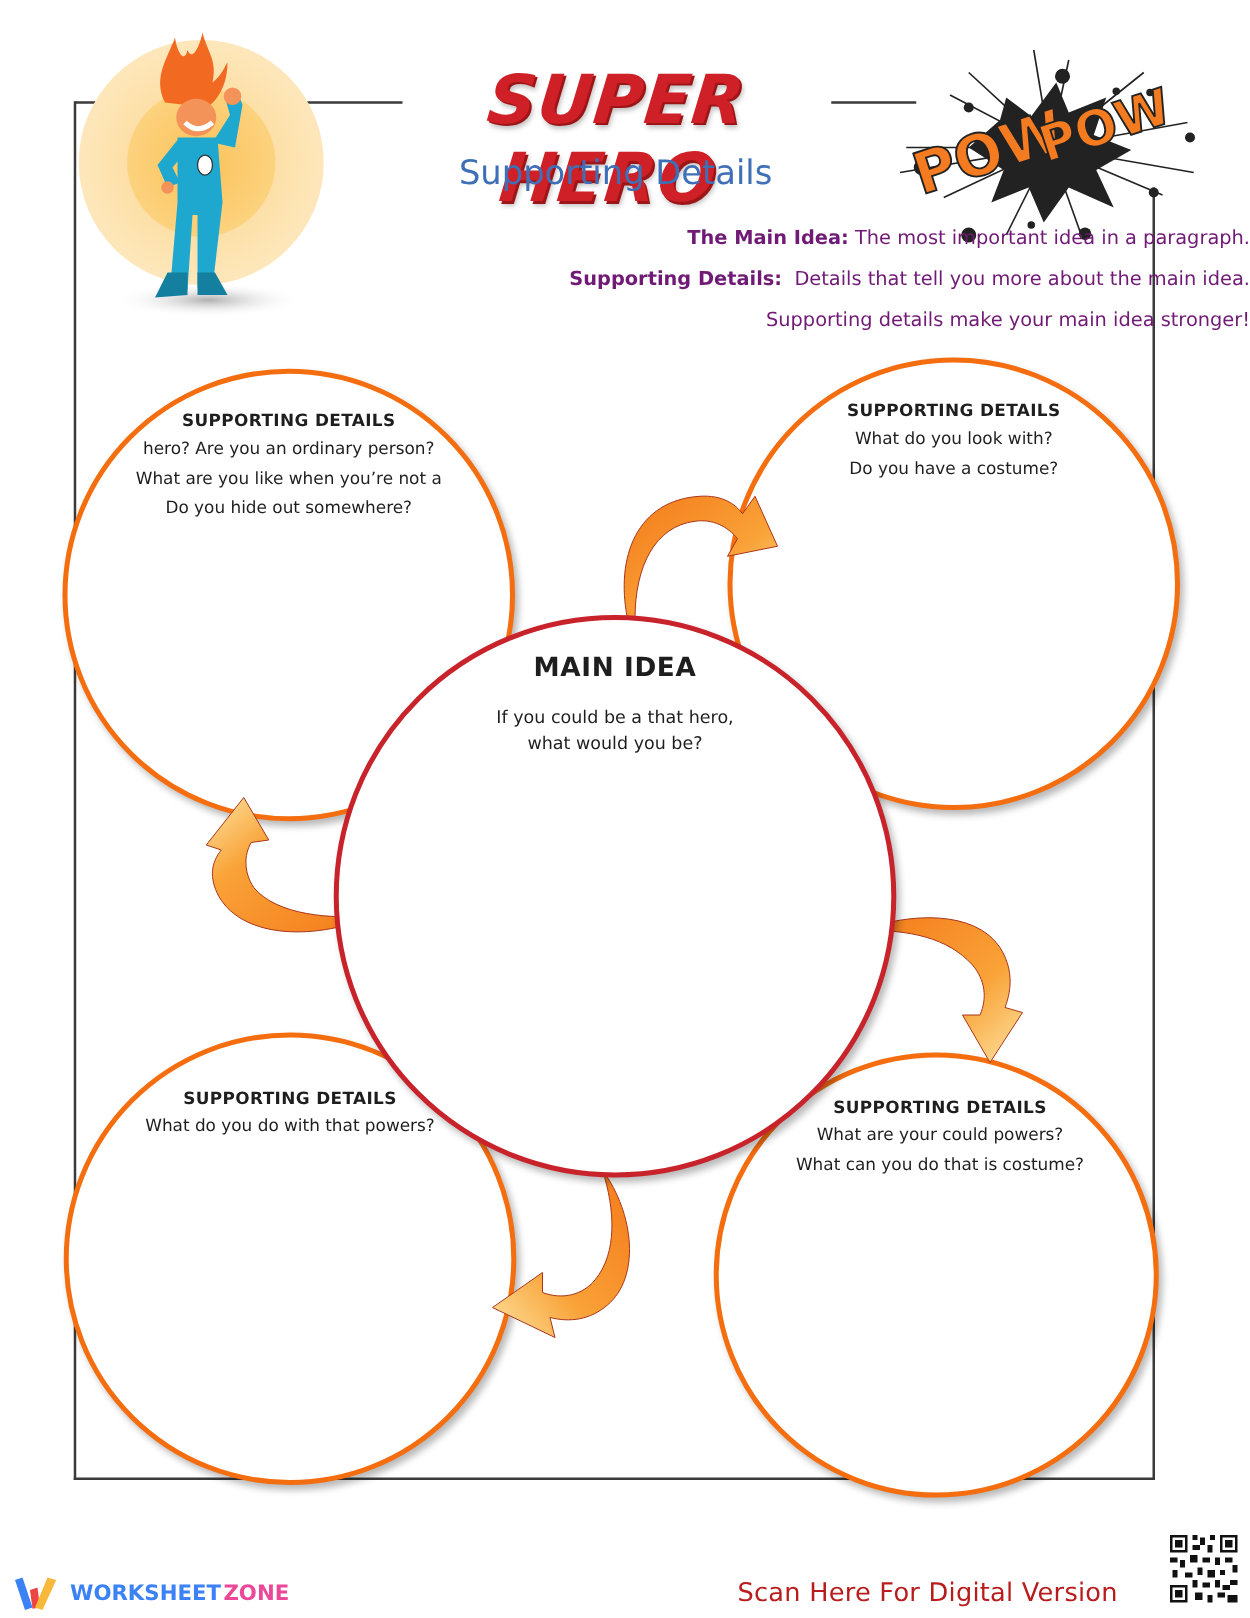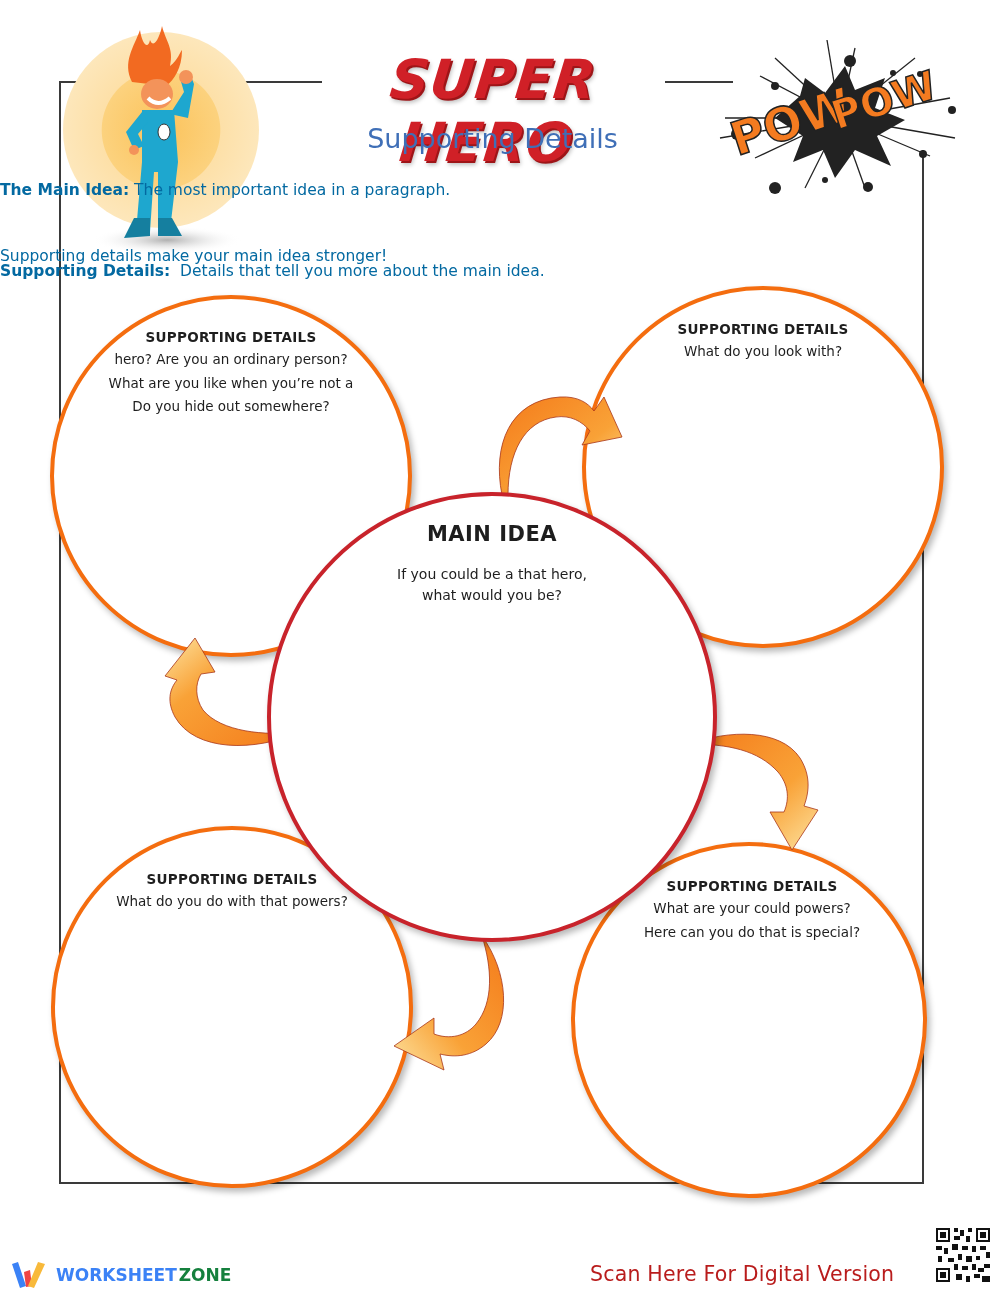--- a/index.html
+++ b/index.html
@@ -14,22 +14,22 @@
     font-size: 54px; letter-spacing: 1px; color: #d02027;
     text-shadow: 2px 2px 0 #9e1518, 3px 4px 4px rgba(0,0,0,0.25);
     transform: skewX(-6deg);
   }
   .subtitle {
     position: absolute; left: 330px; top: 123px; width: 325px; text-align: center;
     font-family: "DejaVu Sans", sans-serif; font-size: 27px; color: #3f6fb7;
   }
 
   .def-line {
-    position: absolute; left: 0; width: 1000px; text-align: left;
-    font-size: 15.5px; color: #0369a1;
+    position: absolute; left: 0; width: 1000px; text-align: right;
+    font-size: 15.5px; color: #701a75;
   }
   .def-line b { font-weight: bold; }
 
   .hero-wrap { position: absolute; left: 62px; top: 22px; width: 220px; height: 240px; }
   .pow-wrap { position: absolute; left: 715px; top: 38px; width: 250px; height: 160px; }
 
   .circle {
     position: absolute; border-radius: 50%; background: #fff;
     border: 4px solid #f46d0f;
     box-shadow: 3px 4px 6px rgba(0,0,0,0.28);
@@ -44,21 +44,21 @@
   .circle-q { font-size: 13.5px; line-height: 23.5px; }
 
   .main-heading { font-size: 21px; font-weight: bold; letter-spacing: 0.5px; }
   .main-q { font-size: 14px; line-height: 21px; margin-top: 18px; }
 
   .arrow { position: absolute; }
 
   .footer-logo { position: absolute; left: 10px; top: 1258px; height: 34px; display: flex; align-items: center; }
   .logo-text { font-family: "DejaVu Sans", sans-serif; font-weight: bold; font-size: 17px; margin-left: 8px; }
   .logo-a { color: #3b82f6; }
-  .logo-b { color: #15803d; margin-left: 2px; }
+  .logo-b { color: #ec4899; margin-left: 2px; }
 
   .scan-text {
     position: absolute; left: 590px; top: 1262px; font-family: "DejaVu Sans", sans-serif;
     font-size: 20.5px; color: #b91c1c; letter-spacing: 0.2px;
   }
   .qr { position: absolute; left: 934px; top: 1226px; width: 58px; height: 58px; }
 </style>
 </head>
 <body>
 
@@ -141,21 +141,21 @@
     <g font-family="DejaVu Sans, sans-serif" font-weight="bold" fill="#f47b20" stroke="#222" stroke-width="1.5">
       <text x="22" y="118" font-size="46" transform="rotate(-18 22 118)">POW</text>
       <text x="122" y="92" font-size="40" transform="rotate(-18 122 92)">POW</text>
     </g>
   </svg>
 </div>
 
 <div class="def-line" style="top:181px;">
   <b>The Main Idea:</b><span> The most important idea in a paragraph.</span>
 </div>
-<div class="def-line" style="top:214px;margin-top:48px;">
+<div class="def-line" style="top:214px;">
   <b>Supporting Details:</b><span style="white-space:pre;">  Details that tell you more about the main idea.</span>
 </div>
 <div class="def-line" style="top:247px;">Supporting details make your main idea stronger!</div>
 
 <div class="circle" style="left:50px; top:295px; width:362px; height:362px;"></div>
 <div class="circle" style="left:582px; top:286px; width:362px; height:362px;"></div>
 <div class="circle" style="left:51px; top:826px; width:362px; height:362px;"></div>
 <div class="circle" style="left:571px; top:842px; width:356px; height:356px;"></div>
 
 <svg class="arrow" style="left:490px; top:375px;" width="140" height="125" viewBox="0 0 140 125">
@@ -207,31 +207,32 @@
 <div class="circle-text" style="left:90px; top:326px; width:282px;">
   <div class="circle-heading">SUPPORTING DETAILS</div>
   <div class="circle-q">hero? Are you an ordinary person?</div>
   <div class="circle-q">What are you like when you’re not a</div>
   <div class="circle-q">Do you hide out somewhere?</div>
 </div>
 
 <div class="circle-text" style="left:643px; top:318px; width:240px;">
   <div class="circle-heading">SUPPORTING DETAILS</div>
   <div class="circle-q">What do you look with?</div>
+  <div class="circle-q">Do you have a costume?</div>
 </div>
 
 <div class="circle-text" style="left:92px; top:868px; width:280px;">
   <div class="circle-heading">SUPPORTING DETAILS</div>
   <div class="circle-q">What do you do with that powers?</div>
 </div>
 
 <div class="circle-text" style="left:612px; top:875px; width:280px;">
   <div class="circle-heading">SUPPORTING DETAILS</div>
   <div class="circle-q">What are your could powers?</div>
-  <div class="circle-q">Here can you do that is special?</div>
+  <div class="circle-q">What can you do that is costume?</div>
 </div>
 
 <div class="circle-text" style="left:342px; top:522px; width:300px;">
   <div class="main-heading">MAIN IDEA</div>
   <div class="main-q">
     <div>If you could be a that hero,</div>
     <div>what would you be?</div>
   </div>
 </div>
 

